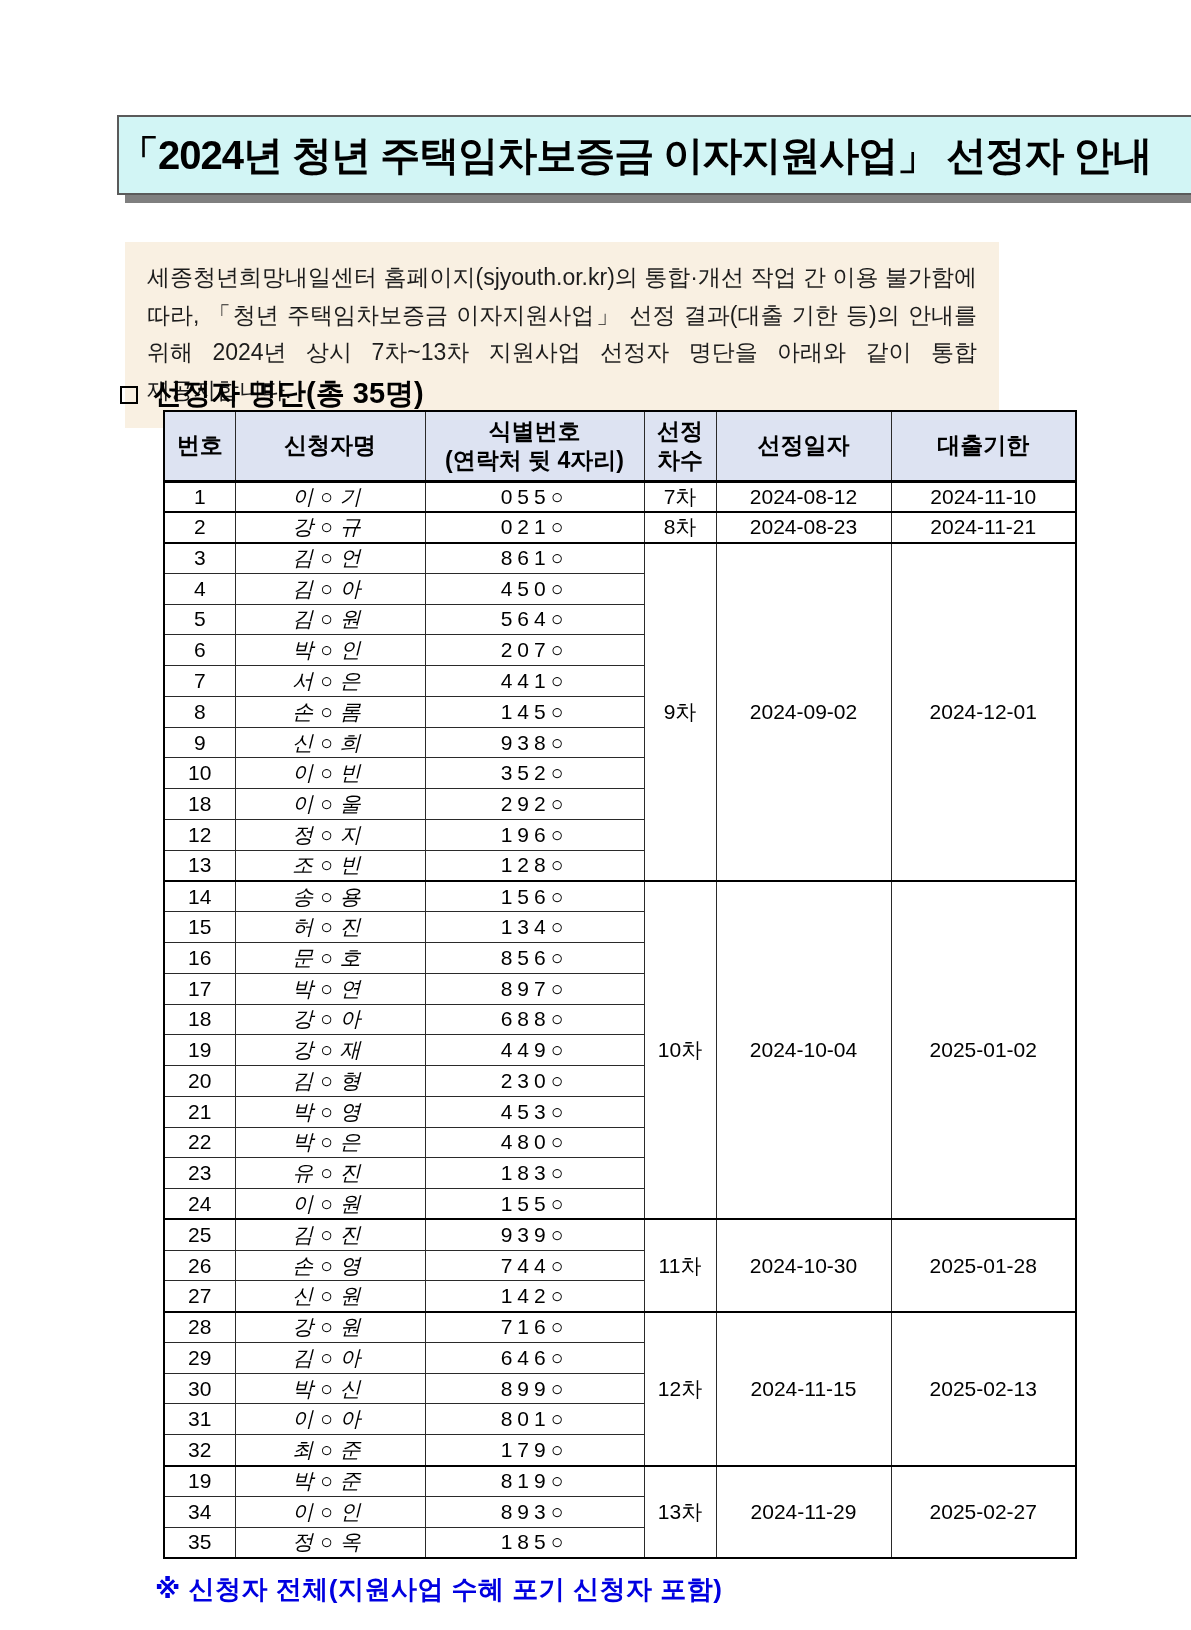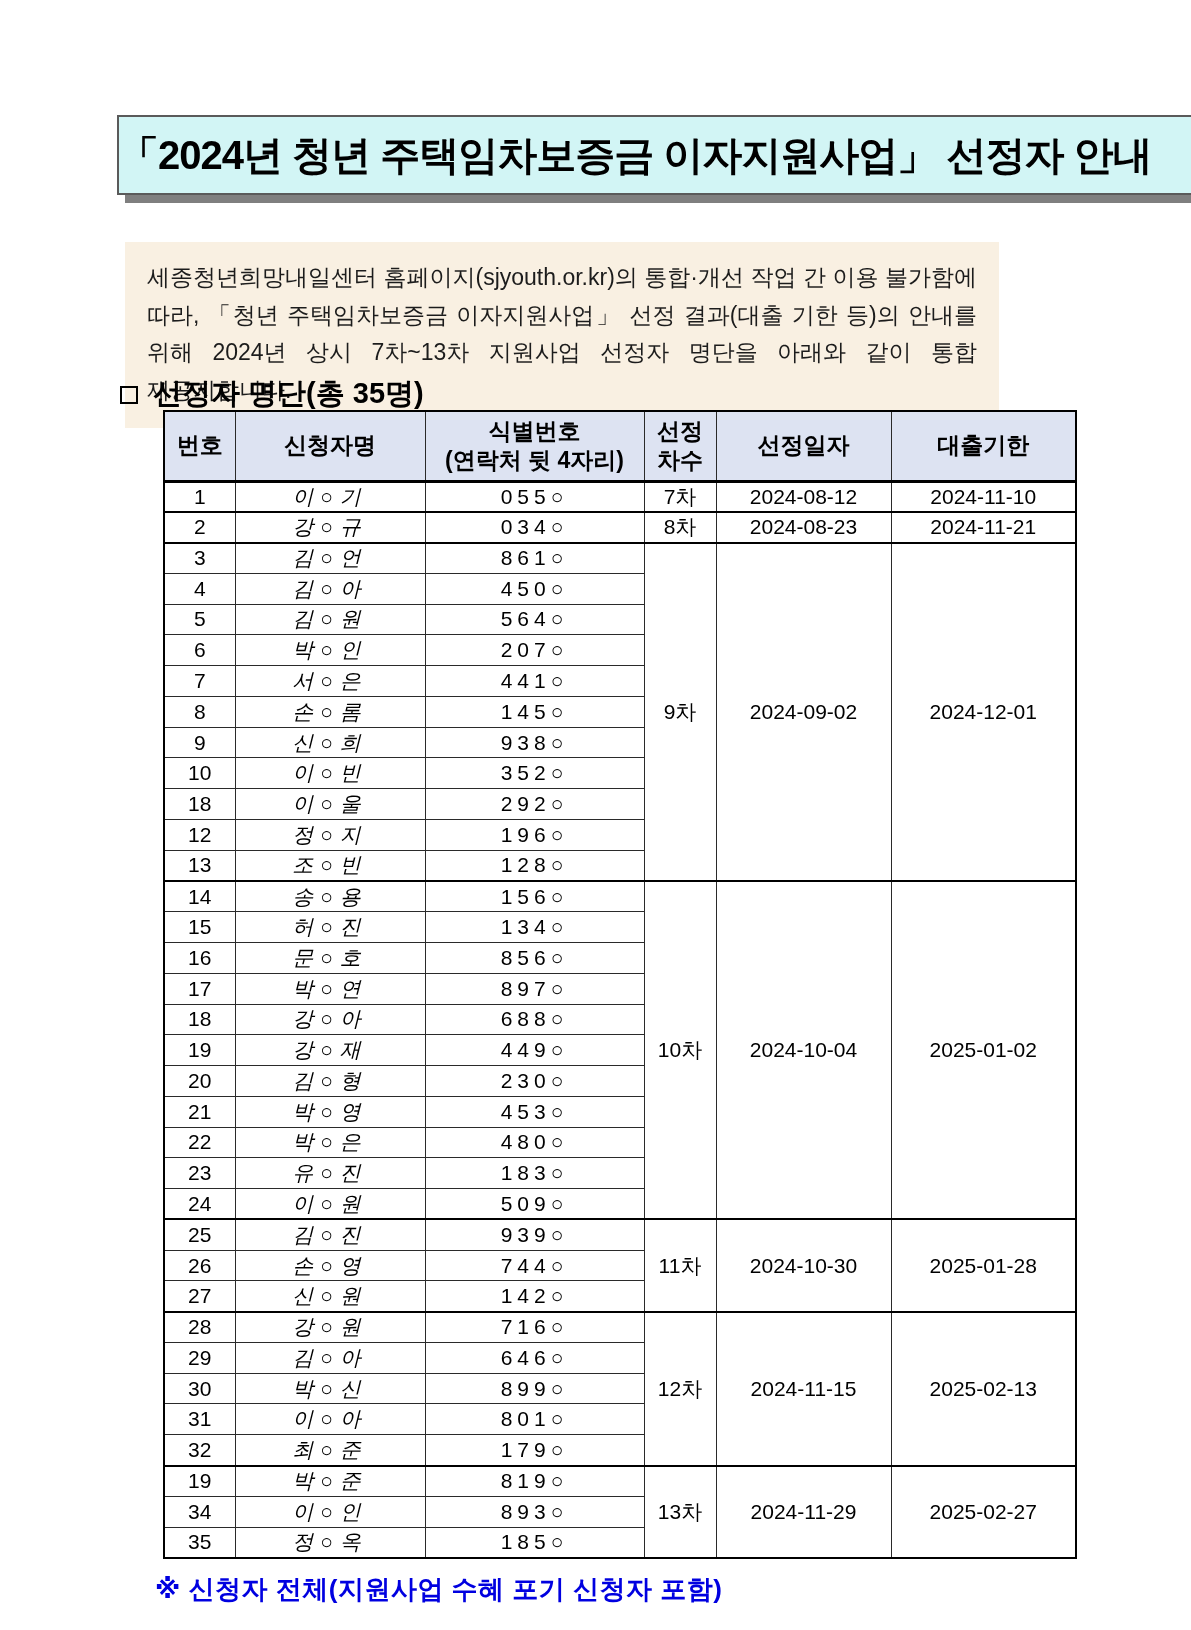--- a/index.html
+++ b/index.html
@@ -110,21 +110,21 @@
         <td>1</td>
         <td class="col-name-cell">이○기</td>
         <td class="col-id-cell">055○</td>
         <td rowspan="1">7차</td>
         <td rowspan="1">2024-08-12</td>
         <td rowspan="1">2024-11-10</td>
       </tr>
       <tr class="group-start">
         <td>2</td>
         <td class="col-name-cell">강○규</td>
-        <td class="col-id-cell">034○</td>
+        <td class="col-id-cell">021○</td>
         <td rowspan="1">8차</td>
         <td rowspan="1">2024-08-23</td>
         <td rowspan="1">2024-11-21</td>
       </tr>
       <tr class="group-start">
         <td>3</td>
         <td class="col-name-cell">김○언</td>
         <td class="col-id-cell">861○</td>
         <td rowspan="11">9차</td>
         <td rowspan="11">2024-09-02</td>
@@ -229,21 +229,21 @@
         <td class="col-id-cell">480○</td>
       </tr>
       <tr>
         <td>23</td>
         <td class="col-name-cell">유○진</td>
         <td class="col-id-cell">183○</td>
       </tr>
       <tr>
         <td>24</td>
         <td class="col-name-cell">이○원</td>
-        <td class="col-id-cell">509○</td>
+        <td class="col-id-cell">155○</td>
       </tr>
       <tr class="group-start">
         <td>25</td>
         <td class="col-name-cell">김○진</td>
         <td class="col-id-cell">939○</td>
         <td rowspan="3">11차</td>
         <td rowspan="3">2024-10-30</td>
         <td rowspan="3">2025-01-28</td>
       </tr>
       <tr>

